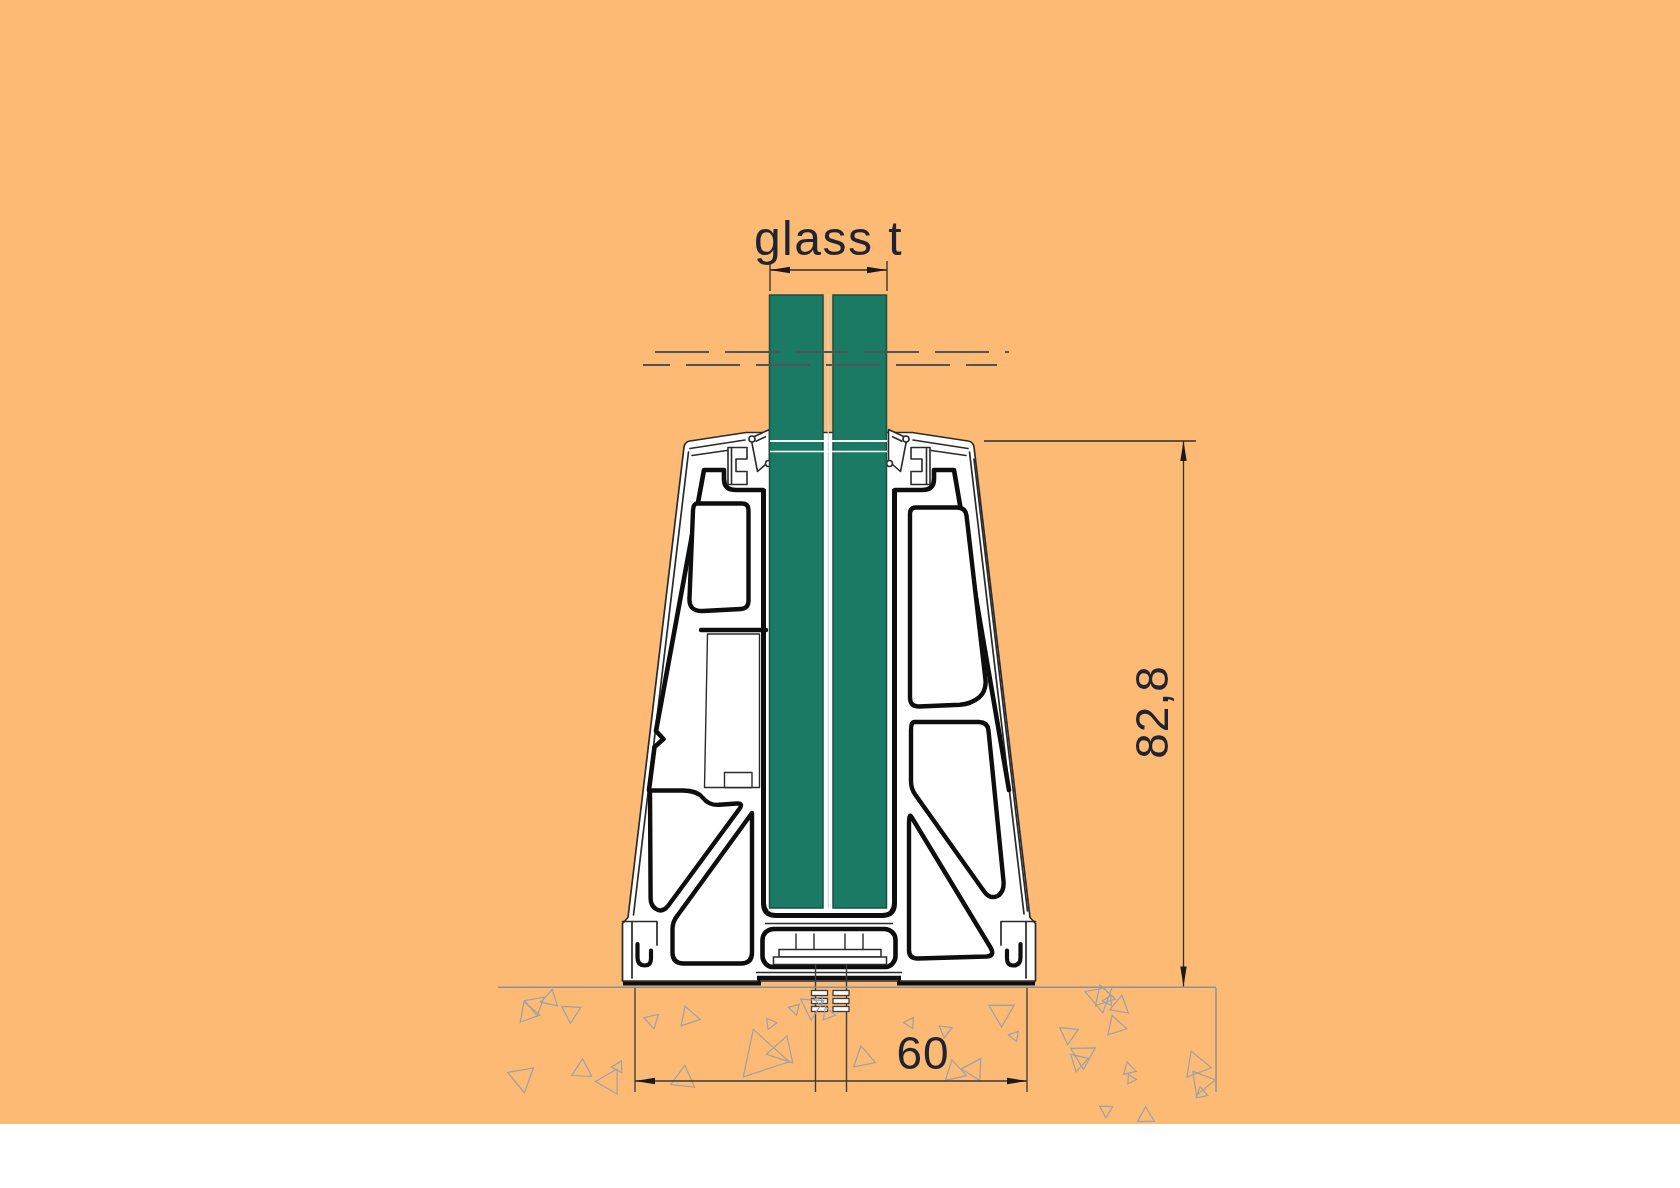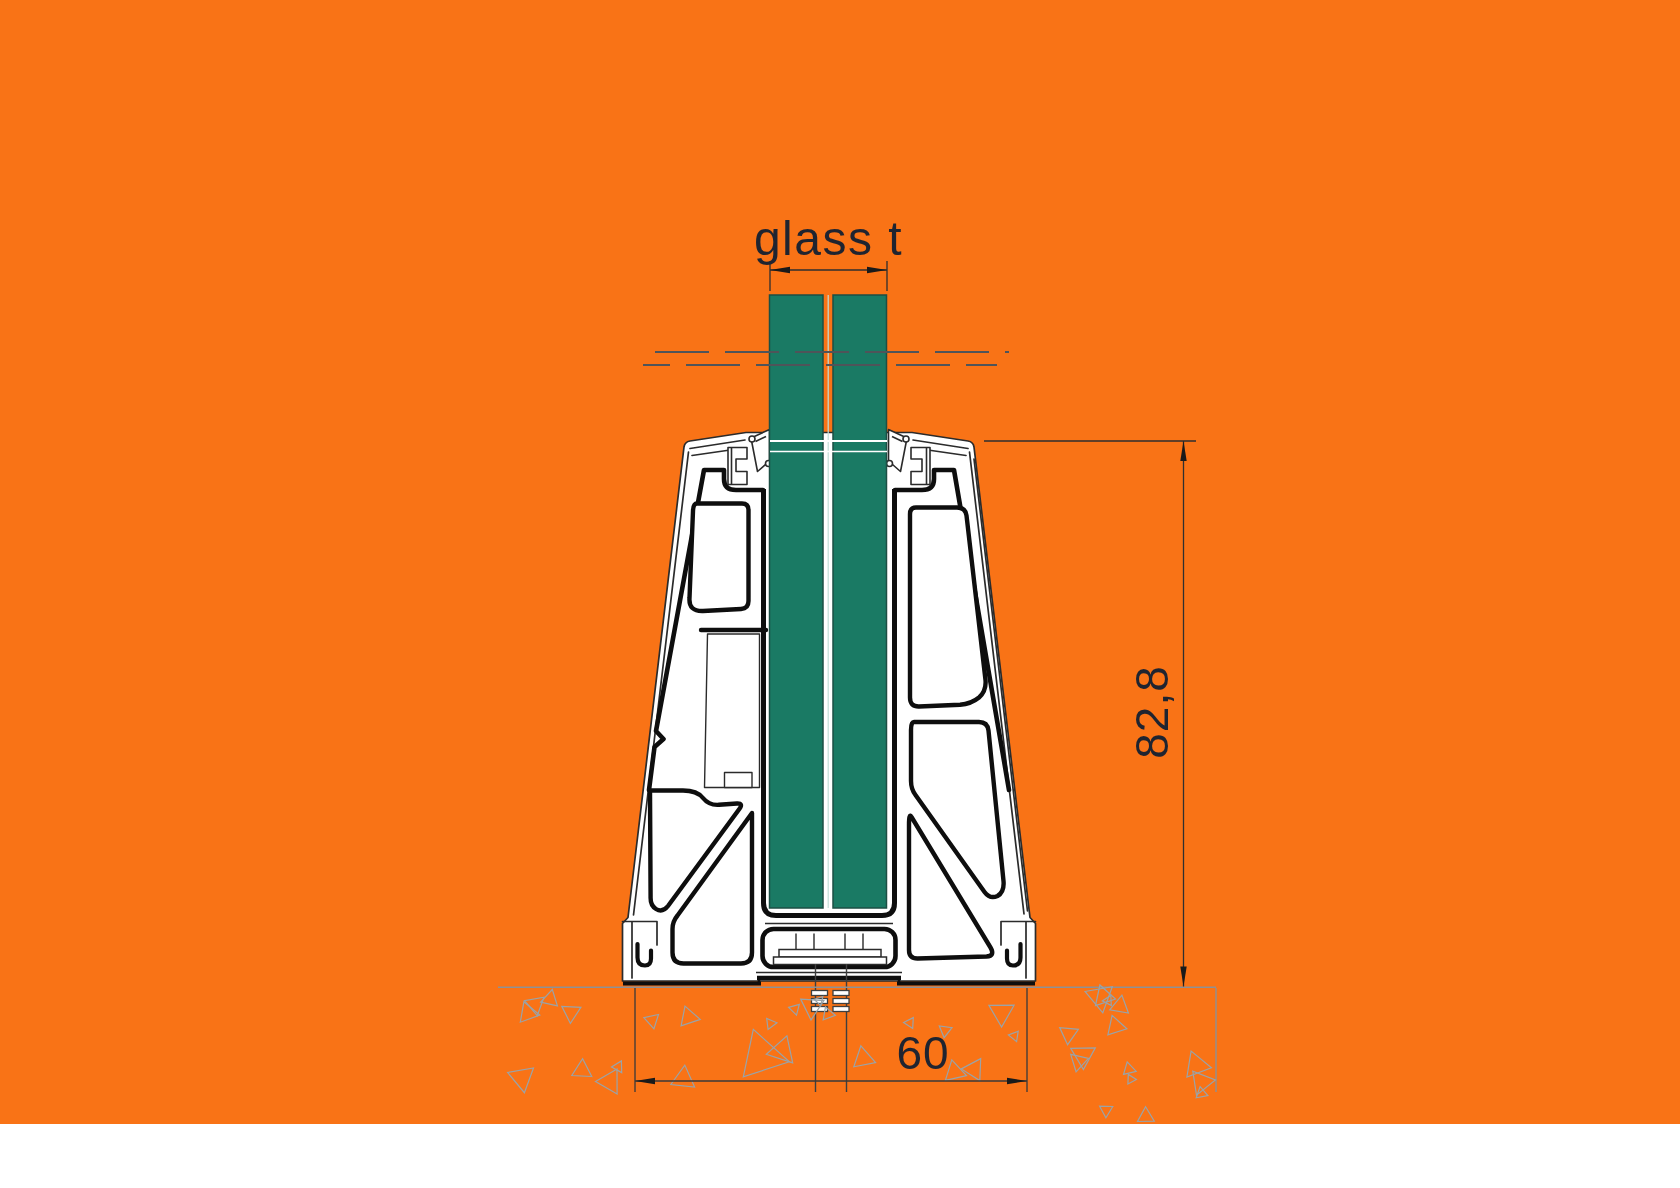--- a/index.html
+++ b/index.html
@@ -1,16 +1,16 @@
 <!DOCTYPE html>
 <html><head>
 <meta charset="utf-8">
 <style>
   html,body{margin:0;padding:0;background:#ffffff;}
-  .stage{position:relative;width:1680px;height:1124px;background:#f97316;overflow:hidden;
+  .stage{position:relative;width:1680px;height:1124px;background:#fdba74;overflow:hidden;
          font-family:"Liberation Sans", sans-serif;}
   svg{position:absolute;left:0;top:0;}
   text{font-family:"Liberation Sans", sans-serif;fill:#1f2430;}
   .dim-label{font-size:46px;letter-spacing:1px;}
   .dim-label-big{font-size:48px;letter-spacing:1.5px;}
 </style>
 </head>
 <body>
 
 <div class="stage">

